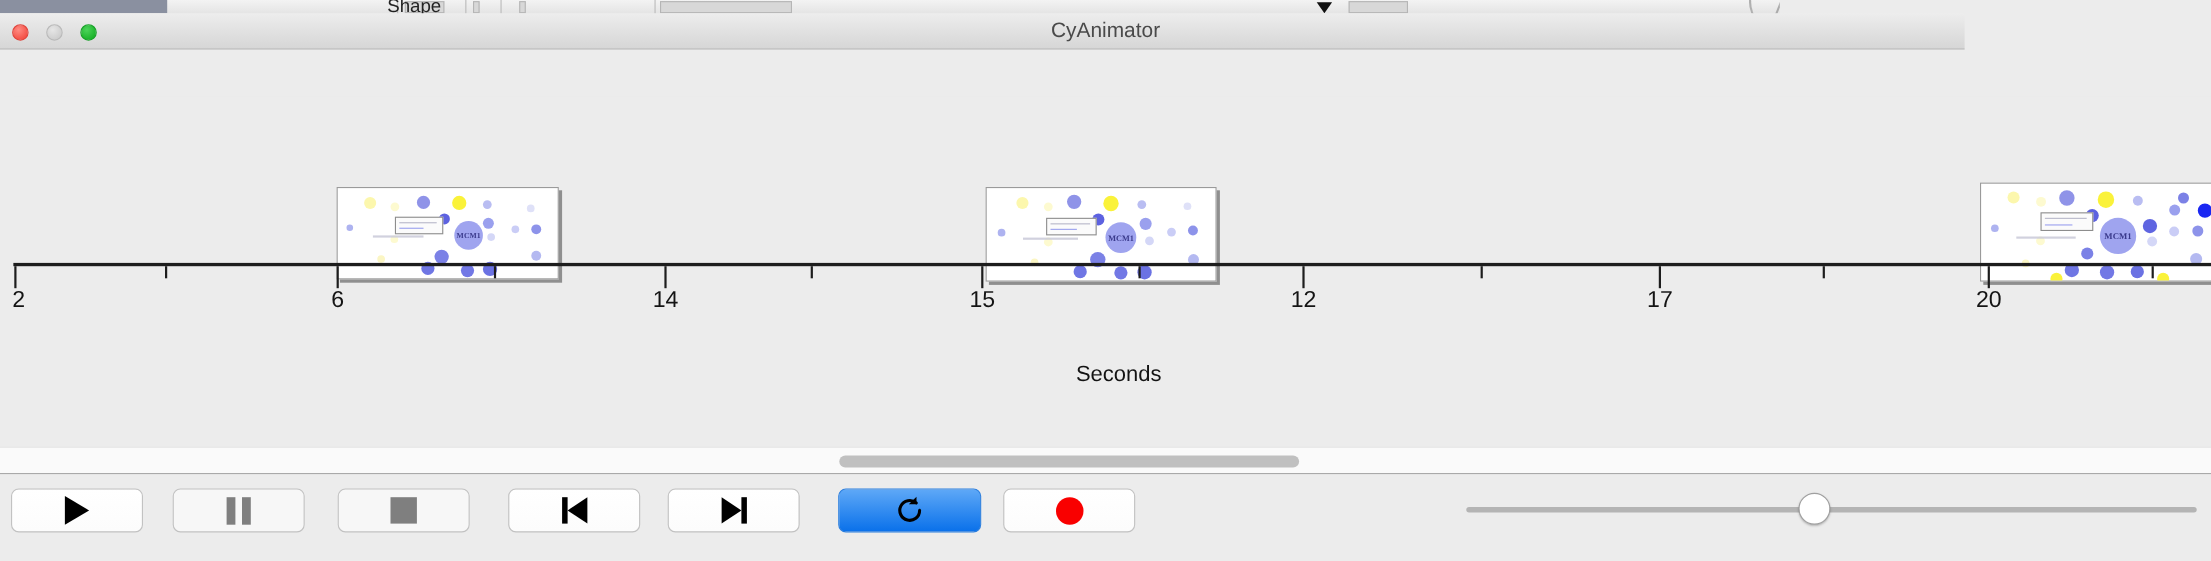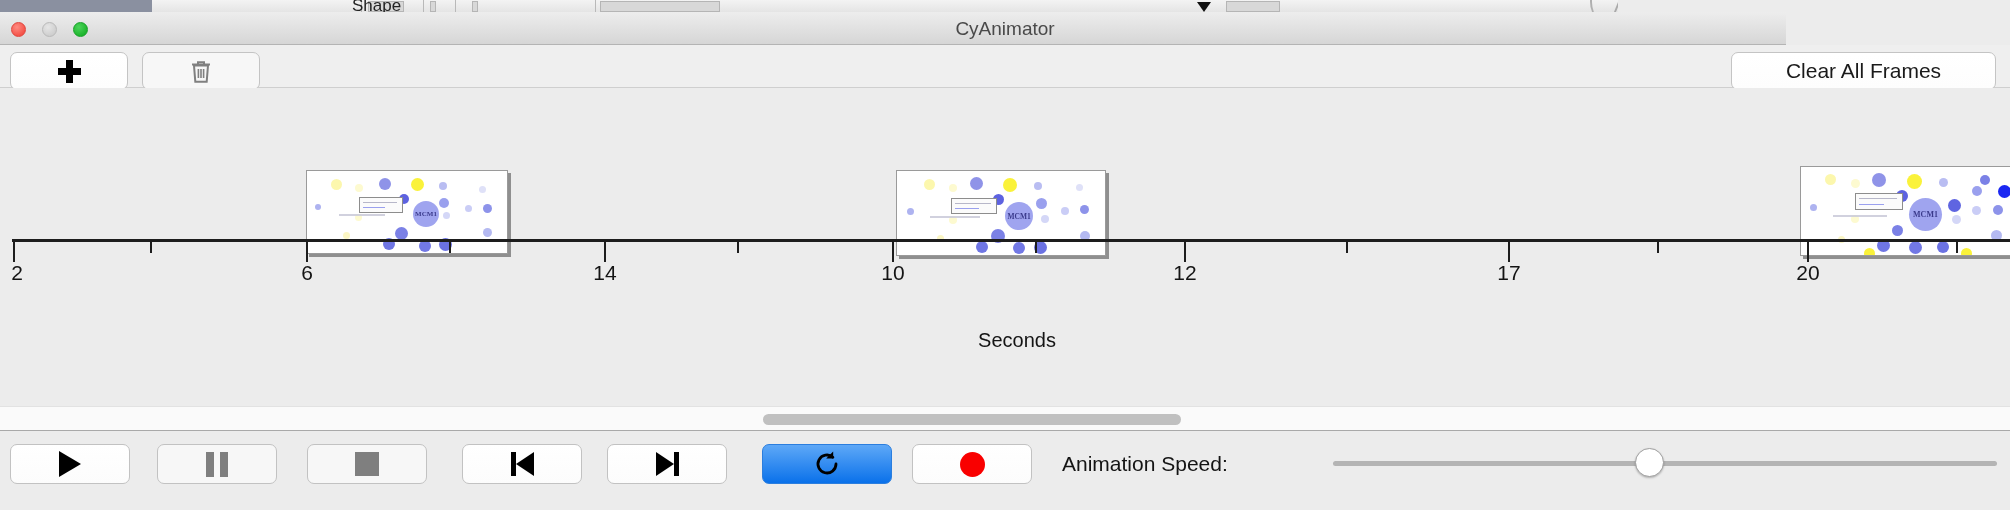--- a/index.html
+++ b/index.html
@@ -350,39 +350,20 @@
     <div class="curve"></div>
   </div>
 
   <div class="titlebar">
     <div class="window-title">CyAnimator</div>
     <div class="traffic close"></div>
     <div class="traffic min"></div>
     <div class="traffic max"></div>
   </div>
 
-  <div class="toolbar">
-
-    <div class="tbtn white tbtn-add">
-      <span class="plus-icon"></span>
-    </div>
-
-    <div class="tbtn dim tbtn-del">
-      <svg class="trash-icon" viewBox="0 0 22 25">
-        <path d="M2 5.5h18" stroke="#808080" stroke-width="2" fill="none"></path>
-        <path d="M8 5.5V3.2h6v2.3" stroke="#808080" stroke-width="2" fill="none"></path>
-        <path d="M4 6.5h14l-1.3 16.2H5.3z" stroke="#808080" stroke-width="2" fill="none"></path>
-        <path d="M8.4 10v9M11 10v9M13.6 10v9" stroke="#808080" stroke-width="1.6" fill="none"></path>
-      </svg>
-    </div>
-
-    <div class="tbtn white tbtn-clear">
-      <span>Clear All Frames</span>
-    </div>
-  </div>
 
   <div class="timeline">
 
     <div class="frame" style="left:294px; top:82px; width:202px; height:84px;">
       <div class="net">
         <div class="node" style="left:4%;top:40%;width:6px;height:6px;background:#aeb3f0;"></div>
         <div class="node" style="left:12%;top:10%;width:11px;height:11px;background:#fcf7ad;"></div>
         <div class="node" style="left:24%;top:16%;width:8px;height:8px;background:#fdfad0;"></div>
         <div class="node" style="left:36%;top:8%;width:12px;height:12px;background:#8f93e8;"></div>
         <div class="node" style="left:52%;top:8%;width:13px;height:13px;background:#faf23a;"></div>
@@ -486,21 +467,21 @@
     <div class="tick major" style="left:1172px;"></div>
     <div class="tick minor" style="left:1334px;"></div>
     <div class="tick major" style="left:1496px;"></div>
     <div class="tick minor" style="left:1645px;"></div>
     <div class="tick major" style="left:1795px;"></div>
     <div class="tick minor" style="left:1944px;"></div>
 
     <div class="ticklabel" style="left:5px;">2</div>
     <div class="ticklabel" style="left:295px;">6</div>
     <div class="ticklabel" style="left:593px;">14</div>
-    <div class="ticklabel" style="left:881px;">10</div>
+    <div class="ticklabel" style="left:881px;">15</div>
     <div class="ticklabel" style="left:1173px;">12</div>
     <div class="ticklabel" style="left:1497px;">17</div>
     <div class="ticklabel" style="left:1796px;">20</div>
 
     <div class="axis-title">Seconds</div>
   </div>
 
   <div class="hscroll">
     <div class="thumb"></div>
   </div>
@@ -534,21 +515,20 @@
       <svg class="ico-loop" viewBox="0 0 28 28">
         <path d="M23 14a9 9 0 1 1-3.1-6.8" stroke="#000" stroke-width="2.8" fill="none" stroke-linecap="round"></path>
         <path d="M20.2 1.5v7h-7z" fill="#000"></path>
       </svg>
     </div>
 
     <div class="pbtn enabled" style="left:912px; width:120px;">
       <span class="ico-record"></span>
     </div>
 
-    <div class="speed-label">Animation Speed:</div>
 
     <div class="slider">
       <div class="track"></div>
       <div class="thumb"></div>
     </div>
   </div>
 
 </div>
 
 </body></html>

